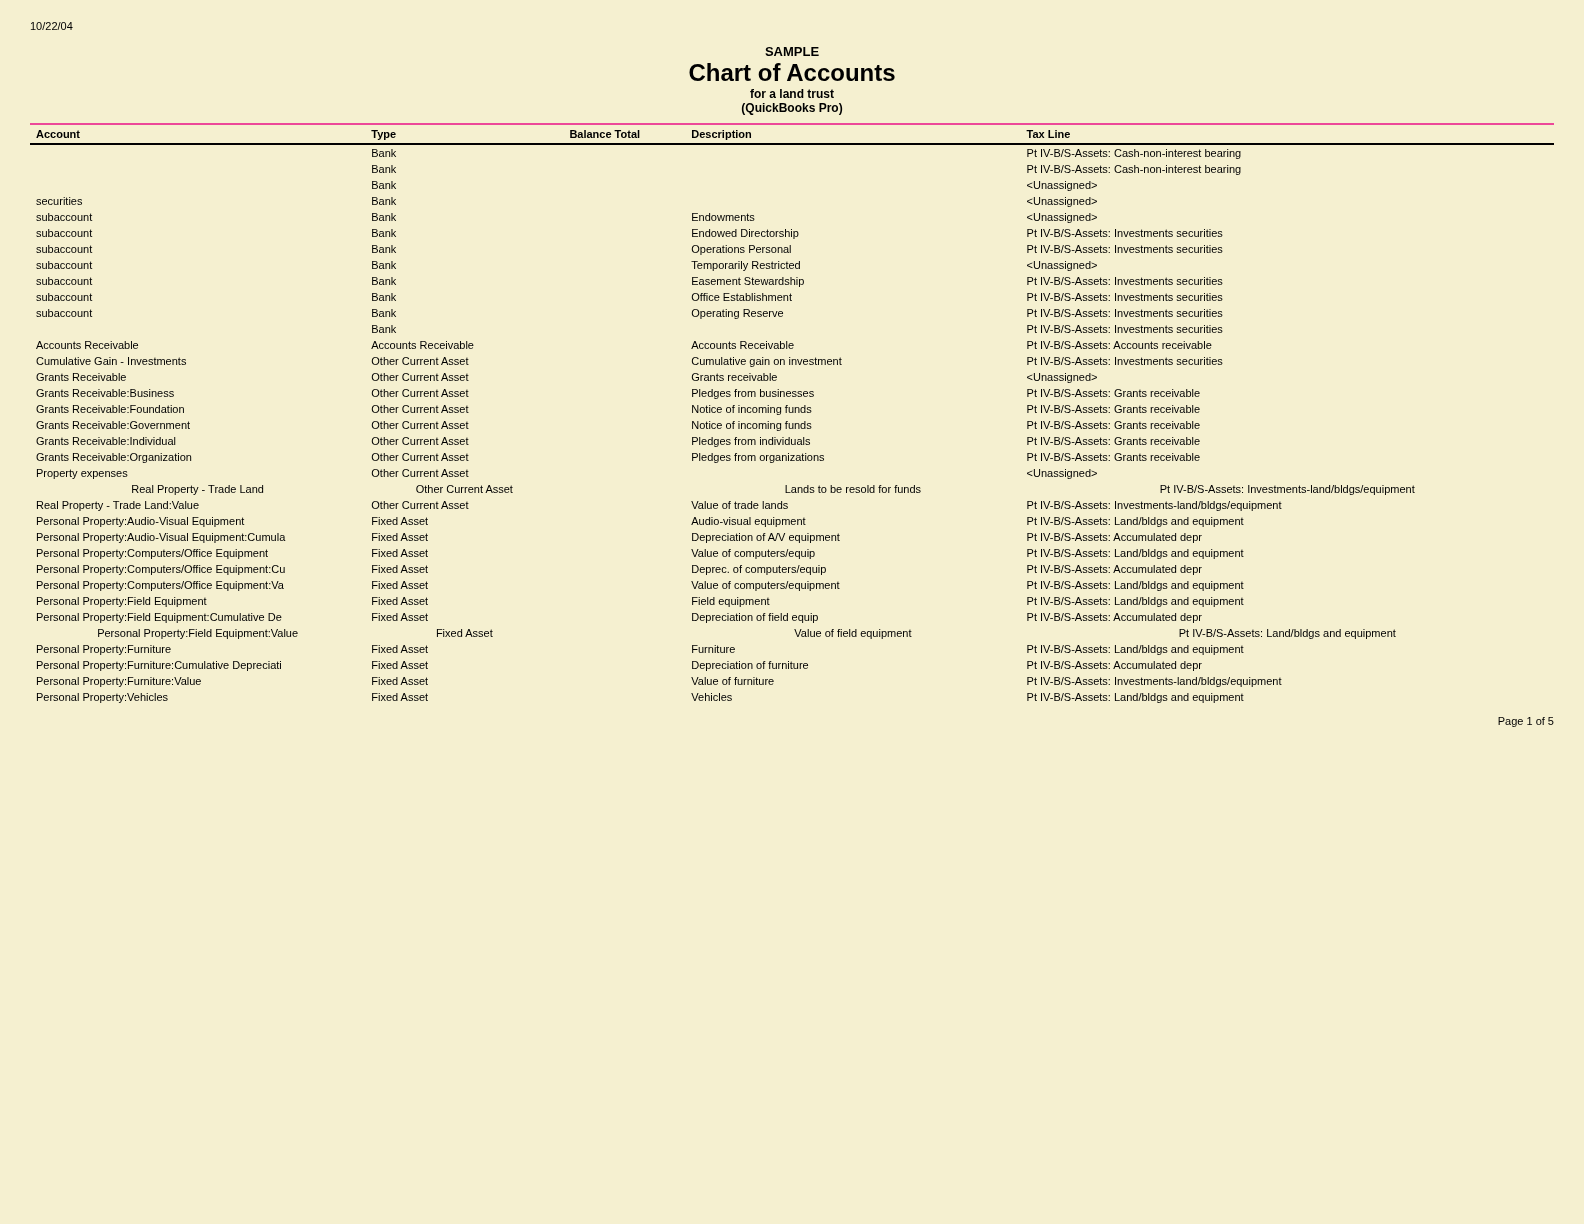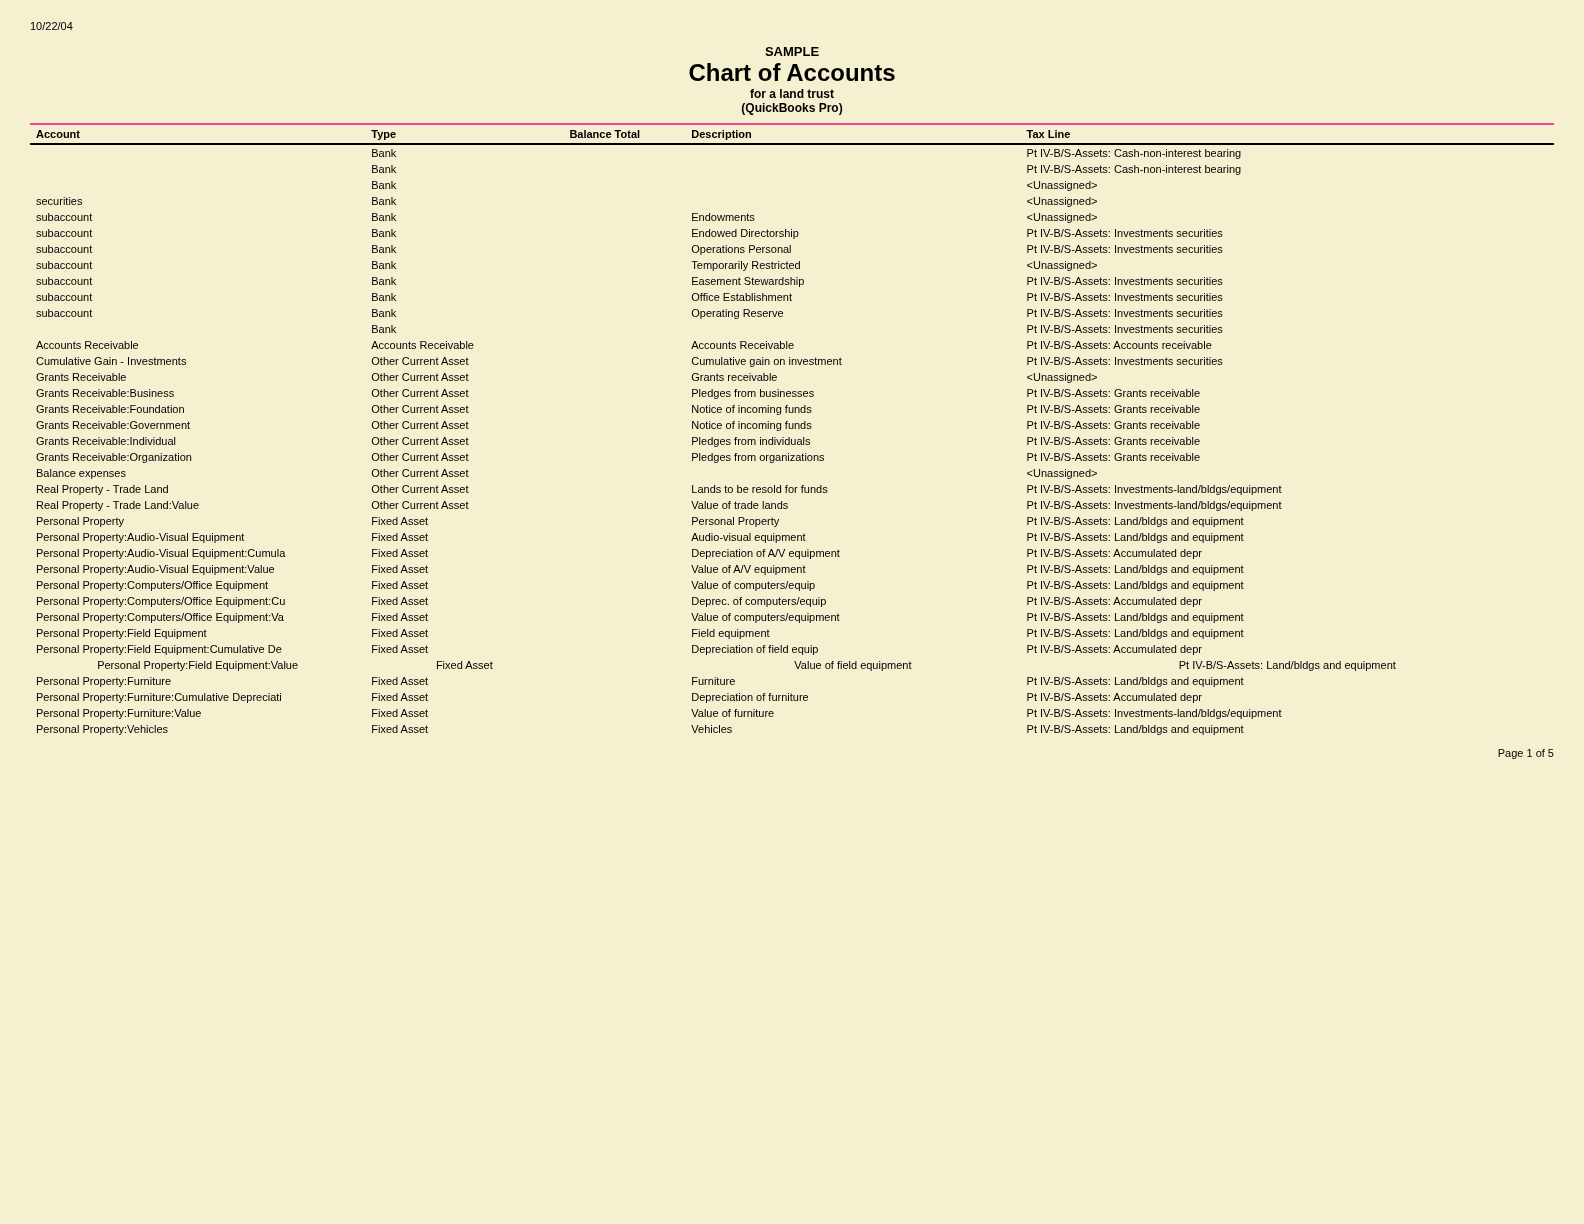--- a/index.html
+++ b/index.html
@@ -223,67 +223,53 @@
         <td>Pt IV-B/S-Assets: Grants receivable</td>
       </tr>
       <tr style="background: transparent;">
         <td>Grants Receivable:Organization</td>
         <td>Other Current Asset</td>
         <td></td>
         <td>Pledges from organizations</td>
         <td>Pt IV-B/S-Assets: Grants receivable</td>
       </tr>
       <tr style="background: transparent;">
-        <td>Balance expenses</td>
-        <td>Other Current Asset</td>
-        <td></td>
-        <td></td>
-        <td>&lt;Unassigned&gt;</td>
-      </tr>
-      <tr style="background: transparent;">
+        <td>Property expenses</td>
+        <td>Other Current Asset</td>
+        <td></td>
+        <td></td>
+        <td>&lt;Unassigned&gt;</td>
+      </tr>
+      <tr style="background: transparent; text-align: center;">
         <td>Real Property - Trade Land</td>
         <td>Other Current Asset</td>
         <td></td>
         <td>Lands to be resold for funds</td>
         <td>Pt IV-B/S-Assets: Investments-land/bldgs/equipment</td>
       </tr>
       <tr style="background: transparent;">
         <td>Real Property - Trade Land:Value</td>
         <td>Other Current Asset</td>
         <td></td>
         <td>Value of trade lands</td>
         <td>Pt IV-B/S-Assets: Investments-land/bldgs/equipment</td>
       </tr>
       <tr style="background: transparent;">
-        <td>Personal Property</td>
-        <td>Fixed Asset</td>
-        <td></td>
-        <td>Personal Property</td>
-        <td>Pt IV-B/S-Assets: Land/bldgs and equipment</td>
-      </tr>
-      <tr style="background: transparent;">
         <td>Personal Property:Audio-Visual Equipment</td>
         <td>Fixed Asset</td>
         <td></td>
         <td>Audio-visual equipment</td>
         <td>Pt IV-B/S-Assets: Land/bldgs and equipment</td>
       </tr>
       <tr style="background: transparent;">
         <td>Personal Property:Audio-Visual Equipment:Cumula</td>
         <td>Fixed Asset</td>
         <td></td>
         <td>Depreciation of A/V equipment</td>
         <td>Pt IV-B/S-Assets: Accumulated depr</td>
-      </tr>
-      <tr style="background: transparent;">
-        <td>Personal Property:Audio-Visual Equipment:Value</td>
-        <td>Fixed Asset</td>
-        <td></td>
-        <td>Value of A/V equipment</td>
-        <td>Pt IV-B/S-Assets: Land/bldgs and equipment</td>
       </tr>
       <tr style="background: transparent;">
         <td>Personal Property:Computers/Office Equipment</td>
         <td>Fixed Asset</td>
         <td></td>
         <td>Value of computers/equip</td>
         <td>Pt IV-B/S-Assets: Land/bldgs and equipment</td>
       </tr>
       <tr style="background: transparent;">
         <td>Personal Property:Computers/Office Equipment:Cu</td>

